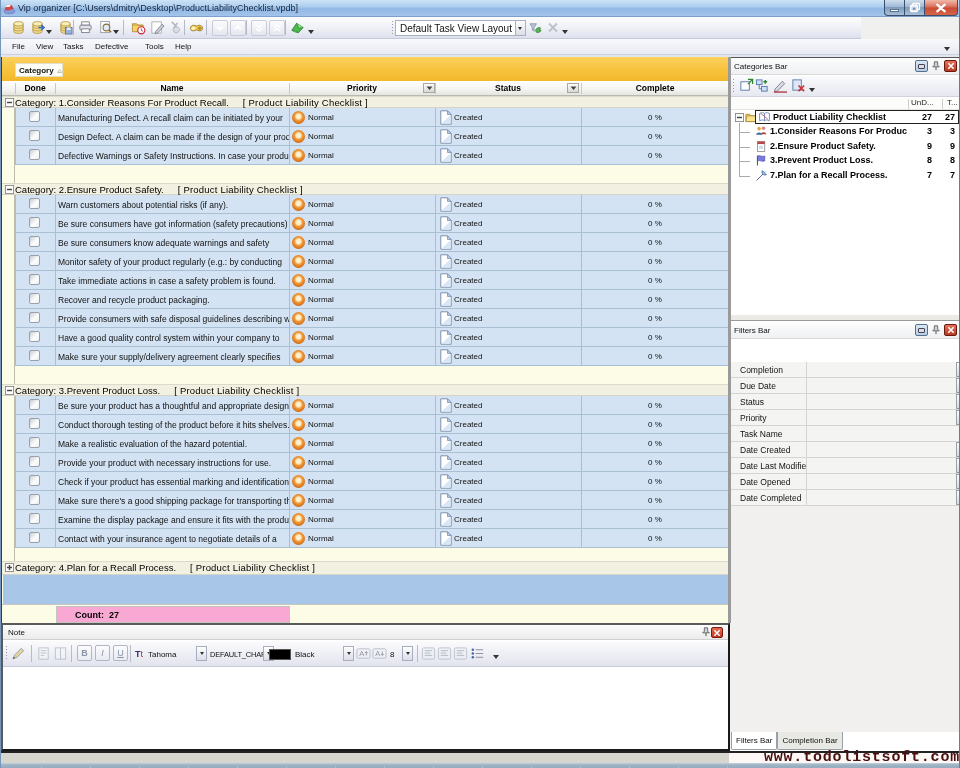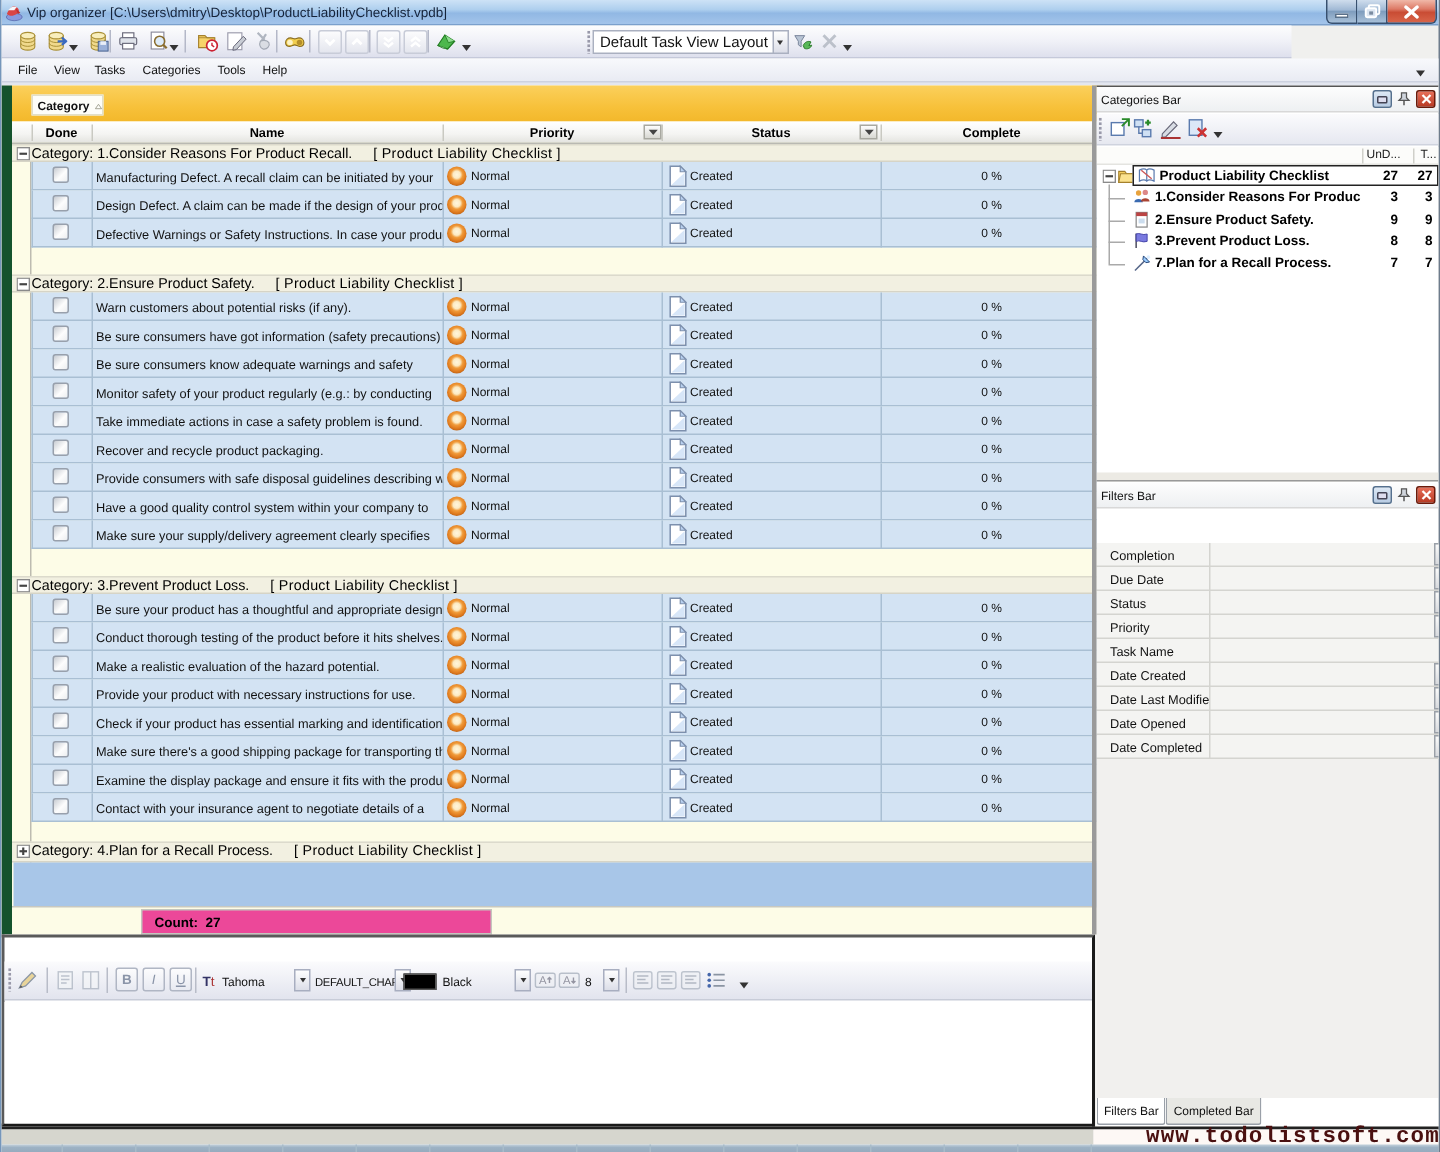--- a/index.html
+++ b/index.html
@@ -33,21 +33,21 @@
 .combo { position:absolute; background:#fff; border:1px solid #aab0c0; display:flex; align-items:center; font-size:10px; color:#111; white-space:nowrap; overflow:hidden; }
 .combobtn { position:absolute; width:10px; background:linear-gradient(#fefefe,#dcdee8); border:1px solid #aab0c0; border-left:none; }
 .combobtn:after { content:""; position:absolute; left:2px; top:6px; border-left:2.5px solid transparent; border-right:2.5px solid transparent; border-top:3.5px solid #333; }
 
 .menubar { position:absolute; left:0; top:39px; width:960px; height:15px;
   background:linear-gradient(#f8f9fc, #e9ebf3); }
 .mi { position:absolute; top:3px; font-size:8px; color:#111; }
 
 .understrip { position:absolute; left:0; top:54px; width:960px; height:3px; background:#e3e6ef; border-top:1px solid #cdd2e0; }
 
-.grid { position:absolute; left:0; top:57px; width:780px; height:566px; background:#fdfce7; border-left:7px solid #14532d; }
+.grid { position:absolute; left:0; top:57px; width:780px; height:566px; background:#fdfce7; border-left:1px solid #14532d; }
 .goldbar { position:absolute; left:0; top:0; width:727px; height:24px;
   background:linear-gradient(#fbd05c 0%, #f7c13a 60%, #f3b82b 100%); }
 .gbtn { position:absolute; left:13px; top:6px; width:48px; height:14px; background:#fdfdf8; border:1px solid #e2dfc8;
   font-size:8px; display:flex; align-items:center; padding-left:3px; color:#111; }
 .hdr { position:absolute; left:0; top:24px; width:727px; height:15px;
   background:linear-gradient(#ffffff 0%, #f4f4f2 60%, #e4e4e0 100%); border-bottom:1px solid #b9b9b2; }
 .hcell { position:absolute; top:2px; text-align:center; font-weight:bold; font-size:8.5px; color:#000; }
 .hline { position:absolute; top:2px; width:1px; height:11px; background:#c9c9c2; }
 .hdd { position:absolute; top:2px; width:12px; height:10px; border:1px solid #a8a8a0;
   background:linear-gradient(#fcfcfc,#d8d8d2); display:flex; align-items:center; justify-content:center; }
@@ -63,22 +63,22 @@
 .tname { position:absolute; left:43px; top:5px; width:231px; font-size:8.5px; color:#111; white-space:nowrap; overflow:hidden; }
 .pri { position:absolute; left:276px; top:2px; }
 .pball { position:absolute; left:1px; top:1px; width:13px; height:13px; border-radius:50%;
   background:radial-gradient(circle at 50% 42%, #fff6dd 0%, #fceac2 24%, #f09b3a 40%, #e07b1e 62%, #b55b12 82%, #8a4208 100%); }
 .ptxt { position:absolute; left:17px; top:3px; font-size:8px; color:#111; white-space:nowrap; }
 .sta { position:absolute; left:422px; top:2px; }
 .page { position:absolute; left:3px; top:0px; width:12px; height:15px; }
 .cmp { position:absolute; left:566px; top:5px; width:148px; text-align:center; font-size:8px; color:#111; }
 .blueband { position:absolute; left:1px; width:726px; background:#a8c6e8; }
 .footer { position:absolute; left:0; width:727px; height:19px; background:#fdfce7; border-top:1px solid #c8c8c0; }
-.fcell { position:absolute; left:54px; top:1px; width:234px; height:17px; background:#ec4899; border:1px solid #c4c6be;
-  display:flex; align-items:center; padding-left:8px; font-size:9px; color:#000;margin-left:32px; }
+.fcell { position:absolute; left:54px; top:1px; width:234px; height:17px; background:#f9a8d4; border:1px solid #c4c6be;
+  display:flex; align-items:center; padding-left:18px; font-size:9px; color:#000; }
 .gutline { position:absolute; left:12px; top:0; width:1px; height:527px; background:#bdbbb0; }
 
 .note { position:absolute; left:0; top:623px; width:729px; height:128px; background:#fff; border:2px solid #5a5a5a; border-right-color:#1a1a1a; border-bottom-color:#1a1a1a; }
 .nhdr { position:absolute; left:0; top:0; width:725px; height:15px; background:linear-gradient(#fcfcfc,#ececec); border-bottom:1px solid #d0d0d0; }
 .nhdr span { position:absolute; left:5px; top:3px; font-size:8px; color:#111; }
 .npin { position:absolute; right:17px; top:2px; }
 .ncls { position:absolute; right:5px; top:2px; width:12px; height:11px; background:linear-gradient(#e86a52,#c23a22); border:1px solid #7a1a0a; border-radius:2px; display:flex; align-items:center; justify-content:center; }
 .ntb { position:absolute; left:0; top:16px; width:725px; height:26px; background:linear-gradient(#fbfbfd,#e2e4ee); border-bottom:1px solid #c8ccd8; }
 .nbi { position:absolute; top:5px; width:15px; height:15px; }
 .nsep { position:absolute; top:4px; width:1px; height:17px; background:#b8bcc8; }
@@ -260,21 +260,21 @@
       </svg>
 <svg class="tbi" style="left:544px" viewBox="0 0 16 16" opacity="0.8">
         <path d="M3.5 4.5 L7 8 L3.5 11.5 L5 13 L8.5 9.5 L12 13 L13.5 11.5 L10 8 L13.5 4.5 L12 3 L8.5 6.5 L5 3 Z" fill="#b0b6c0"></path>
       </svg>
 <div class="dd" style="left:561px"></div>
 </div>
 <div class="menubar">
 <span class="mi" style="left:11px">File</span>
 <span class="mi" style="left:35px">View</span>
 <span class="mi" style="left:62px">Tasks</span>
-<span class="mi" style="left:94px">Categories</span>
+<span class="mi" style="left:94px">Defective</span>
 <span class="mi" style="left:144px">Tools</span>
 <span class="mi" style="left:174px">Help</span>
 <div class="dd" style="left:943px;top:8px"></div>
 </div>
 <div class="understrip"></div>
 <div class="grid">
 <div class="goldbar">
         <div class="gbtn">
           <b>Category</b>
           <svg width="8" height="8" viewBox="0 0 9 8" style="margin-left:3px;margin-top:2px">
@@ -765,20 +765,32 @@
           </svg><span class="gt">Category: 4.Plan for a Recall Process.</span><span class="gt2">[ Product Liability Checklist ]</span></div>
 <div class="blueband" style="top:479px;height:29px"></div>
 <div class="footer" style="top:508px">
           <div class="fcell">
             <b>Count:&nbsp; 27</b>
           </div>
         </div>
 </div>
 </div>
 <div class="note">
+<div class="nhdr">
+        <span>Note</span>
+        <svg class="npin" viewBox="0 0 12 12" width="10" height="10">
+          <path d="M4 1 L8 1 L8 5 L10 7 L2 7 L4 5 Z" fill="#cfd4dc" stroke="#555" stroke-width="1"></path>
+          <path d="M6 7 L6 11" stroke="#555" stroke-width="1.2"></path>
+        </svg>
+        <div class="ncls">
+          <svg width="8" height="8" viewBox="0 0 9 9">
+            <path d="M1.5 1.5 L7.5 7.5 M7.5 1.5 L1.5 7.5" stroke="#fff" stroke-width="1.6"></path>
+          </svg>
+        </div>
+      </div>
 <div class="ntb">
 <div class="vdots" style="left:2px;top:4px"></div>
 <svg class="nbi" style="left:8px" viewBox="0 0 16 16">
           <path d="M2 13.5 L4 9.5 L11 2.5 L13.5 5 L6.5 12 Z" fill="#e8d49a" stroke="#8a96a6" stroke-width="0.9"></path>
           <path d="M2 13.5 L4.5 13 L3 11.5 Z" fill="#555"></path>
         </svg>
 <div class="nsep" style="left:28px"></div>
 <svg class="nbi" style="left:33px" viewBox="0 0 16 16" opacity="0.6">
           <rect x="3" y="2" width="10" height="12" fill="#f4f6f8" stroke="#9aa4b2"></rect>
           <path d="M5 5 H11 M5 7.5 H11 M5 10 H9" stroke="#9aa4b2" stroke-width="1"></path>
@@ -1045,21 +1057,21 @@
           <div class="fdd">
             <svg width="8" height="5" viewBox="0 0 8 5">
               <path d="M0.8 0.5 L4 4 L7.2 0.5 Z" fill="#333"></path>
             </svg>
           </div>
         </div>
 </div>
 <div class="fempty"></div>
 <div class="tabs">
         <div class="tab act">Filters Bar</div>
-        <div class="tab">Completed Bar</div>
+        <div class="tab">Completion Bar</div>
       </div>
 </div>
 <div class="vsplit"></div>
 <div class="botline"></div>
 <div class="botgray"></div>
 <div class="watermark">www.todolistsoft.com</div>
 <div class="taskstrip">
       <i style="left:40px"></i>
       <i style="left:89px"></i>
       <i style="left:138px"></i>

